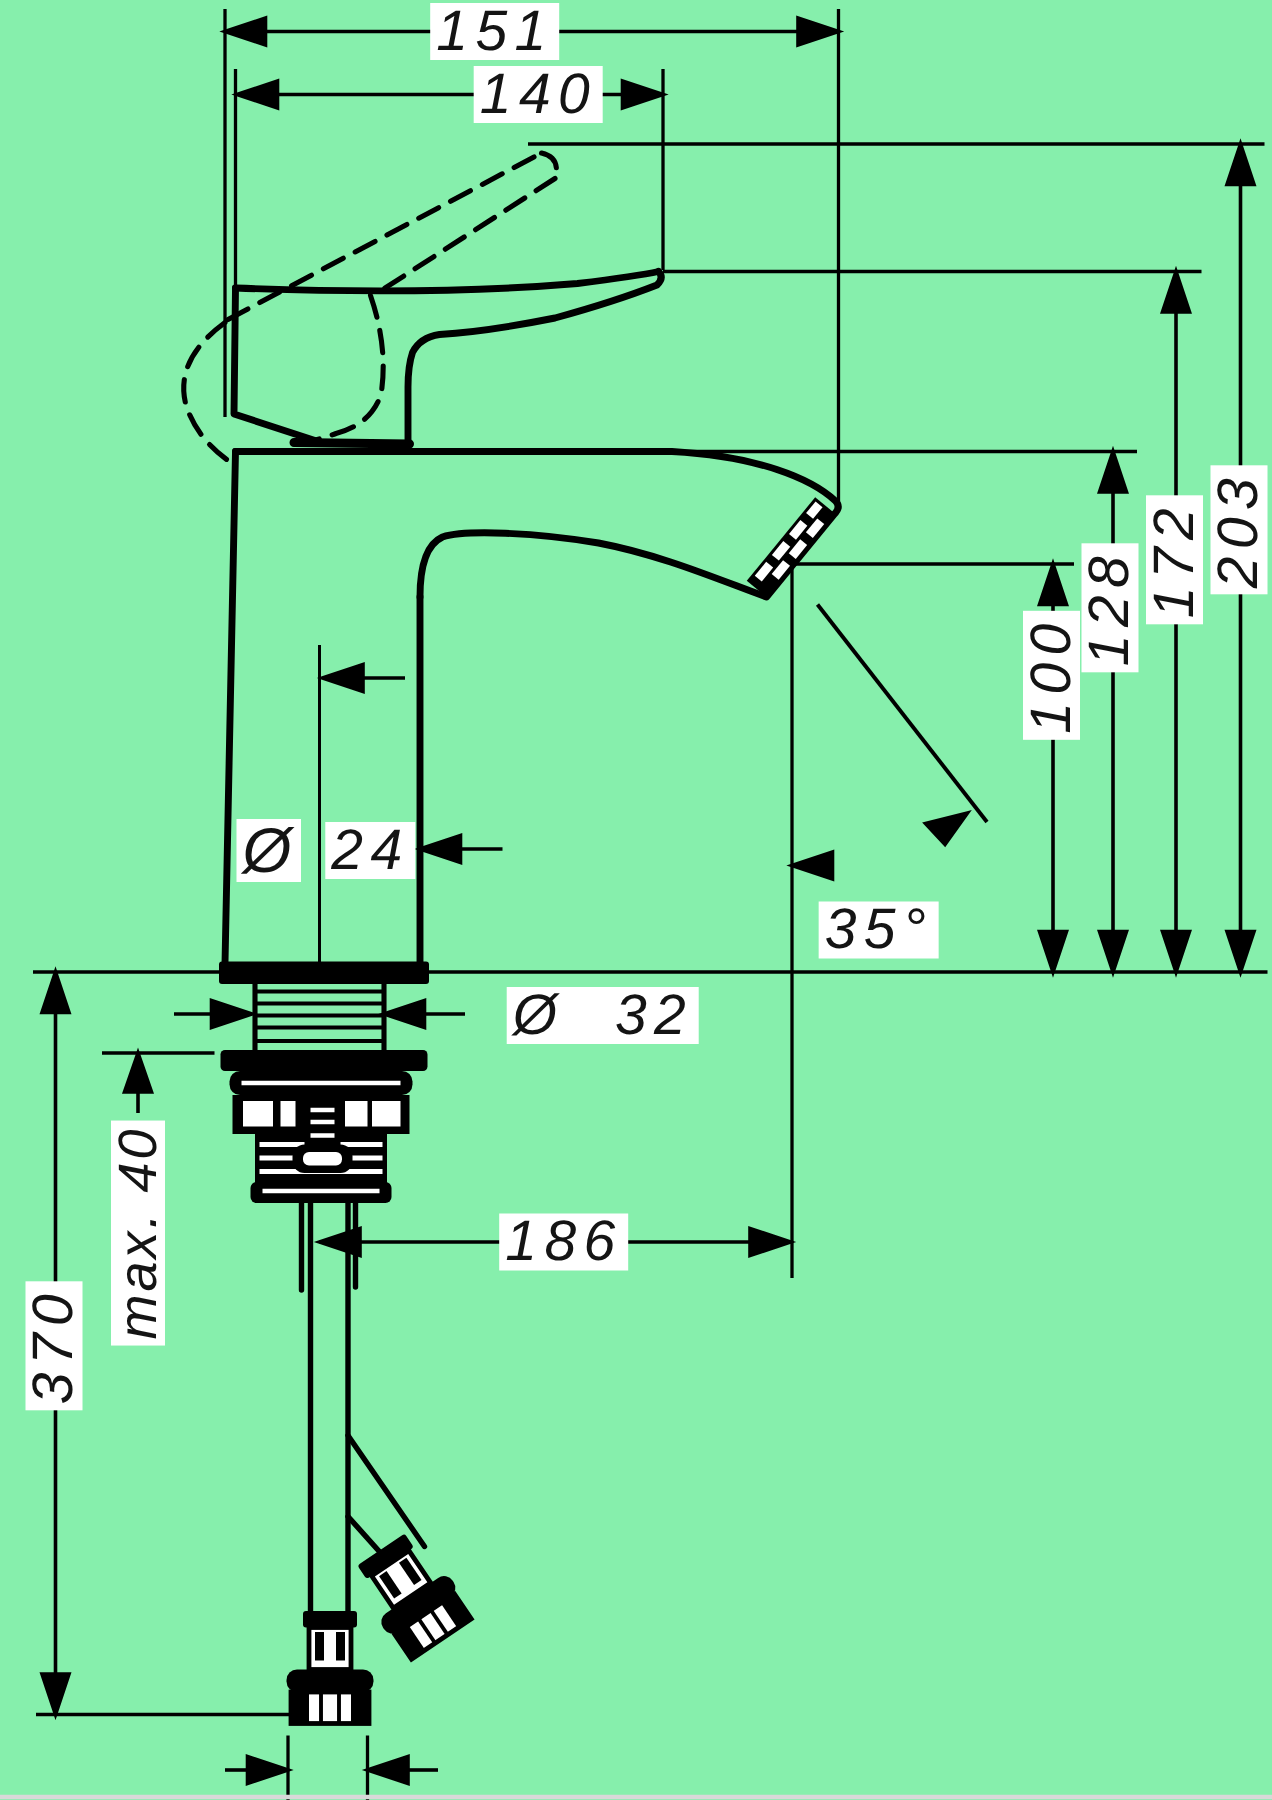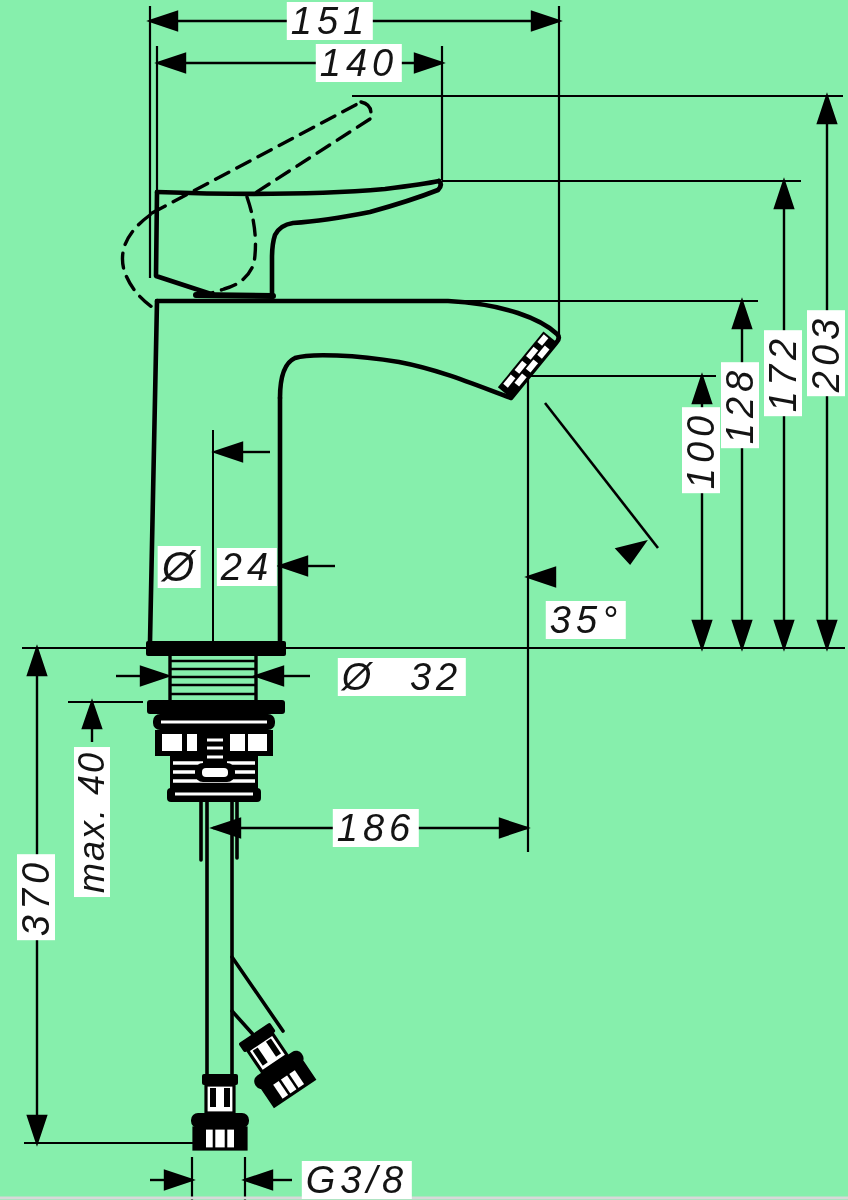--- a/index.html
+++ b/index.html
@@ -212,14 +212,13 @@
   <div class="lbl rot" style="left:783px;top:373px;">172</div>
   <div class="lbl rot" style="left:740px;top:405px;">128</div>
   <div class="lbl rot" style="left:701px;top:450px;">100</div>
   <div class="lbl dia" style="left:179px;top:567px;">Ø</div>
   <div class="lbl" style="left:247px;top:567px;">24</div>
   <div class="lbl wsp" style="left:377px;top:677px;margin-left:25px;">Ø 32</div>
   <div class="lbl" style="left:586px;top:572px;margin-top:48px;">35°</div>
   <div class="lbl" style="left:376px;top:828px;">186</div>
   <div class="lbl rot small" style="left:92px;top:822px;">max. 40</div>
   <div class="lbl rot" style="left:36px;top:897px;">370</div>
-  <div class="lbl" style="left:357px;top:1180px;">G3/8</div>
 </div>
 
 </body></html>

